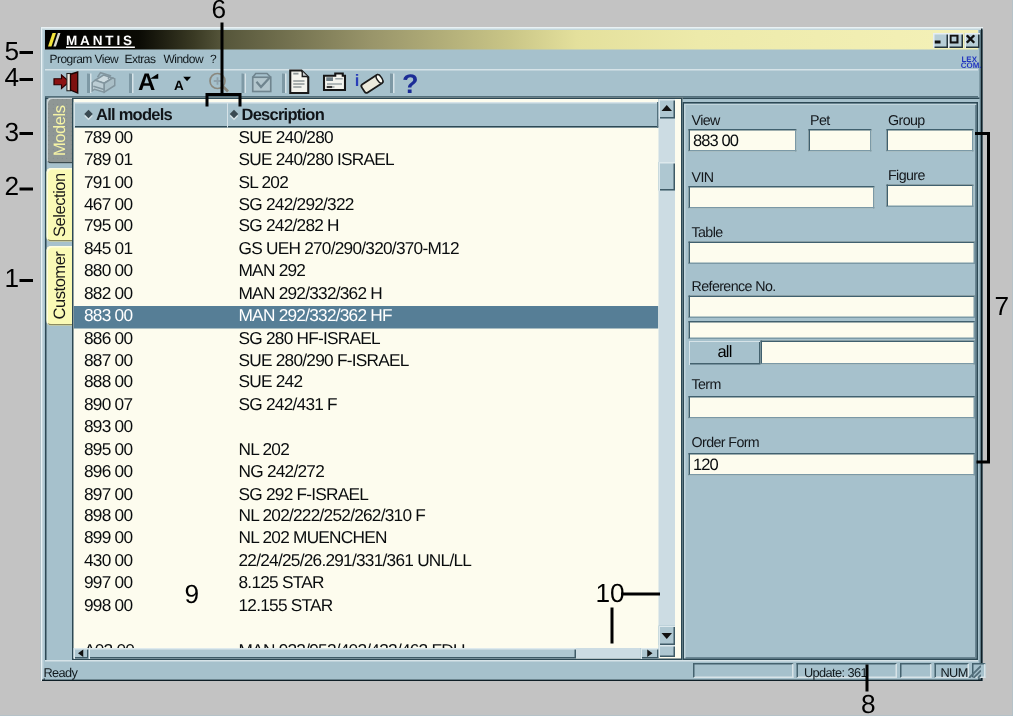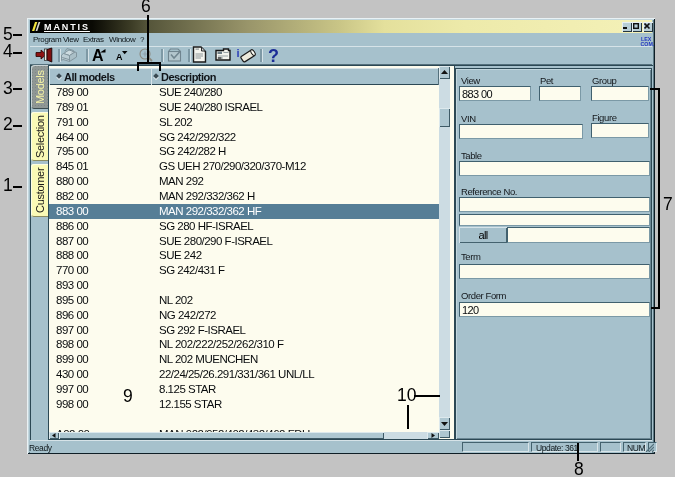--- a/index.html
+++ b/index.html
@@ -195,21 +195,21 @@
     </div>
 <div class="row" style="position:absolute;left:0px;top:14.85px">
       <span class="c1">789 01</span>
       <span class="c2">SUE 240/280 ISRAEL</span>
     </div>
 <div class="row" style="position:absolute;left:0px;top:29.7px">
       <span class="c1">791 00</span>
       <span class="c2">SL 202</span>
     </div>
 <div class="row" style="position:absolute;left:0px;top:44.55px">
-      <span class="c1">464 00</span>
+      <span class="c1">467 00</span>
       <span class="c2">SG 242/292/322</span>
     </div>
 <div class="row" style="position:absolute;left:0px;top:59.4px">
       <span class="c1">795 00</span>
       <span class="c2">SG 242/282 H</span>
     </div>
 <div class="row" style="position:absolute;left:0px;top:74.25px">
       <span class="c1">845 01</span>
       <span class="c2">GS UEH 270/290/320/370-M12</span>
     </div>
@@ -231,21 +231,21 @@
     </div>
 <div class="row" style="position:absolute;left:0px;top:148.5px">
       <span class="c1">887 00</span>
       <span class="c2">SUE 280/290 F-ISRAEL</span>
     </div>
 <div class="row" style="position:absolute;left:0px;top:163.35px">
       <span class="c1">888 00</span>
       <span class="c2">SUE 242</span>
     </div>
 <div class="row" style="position:absolute;left:0px;top:178.2px">
-      <span class="c1">770 00</span>
+      <span class="c1">890 07</span>
       <span class="c2">SG 242/431 F</span>
     </div>
 <div class="row" style="position:absolute;left:0px;top:193.05px">
       <span class="c1">893 00</span>
     </div>
 <div class="row" style="position:absolute;left:0px;top:207.9px">
       <span class="c1">895 00</span>
       <span class="c2">NL 202</span>
     </div>
 <div class="row" style="position:absolute;left:0px;top:222.75px">

